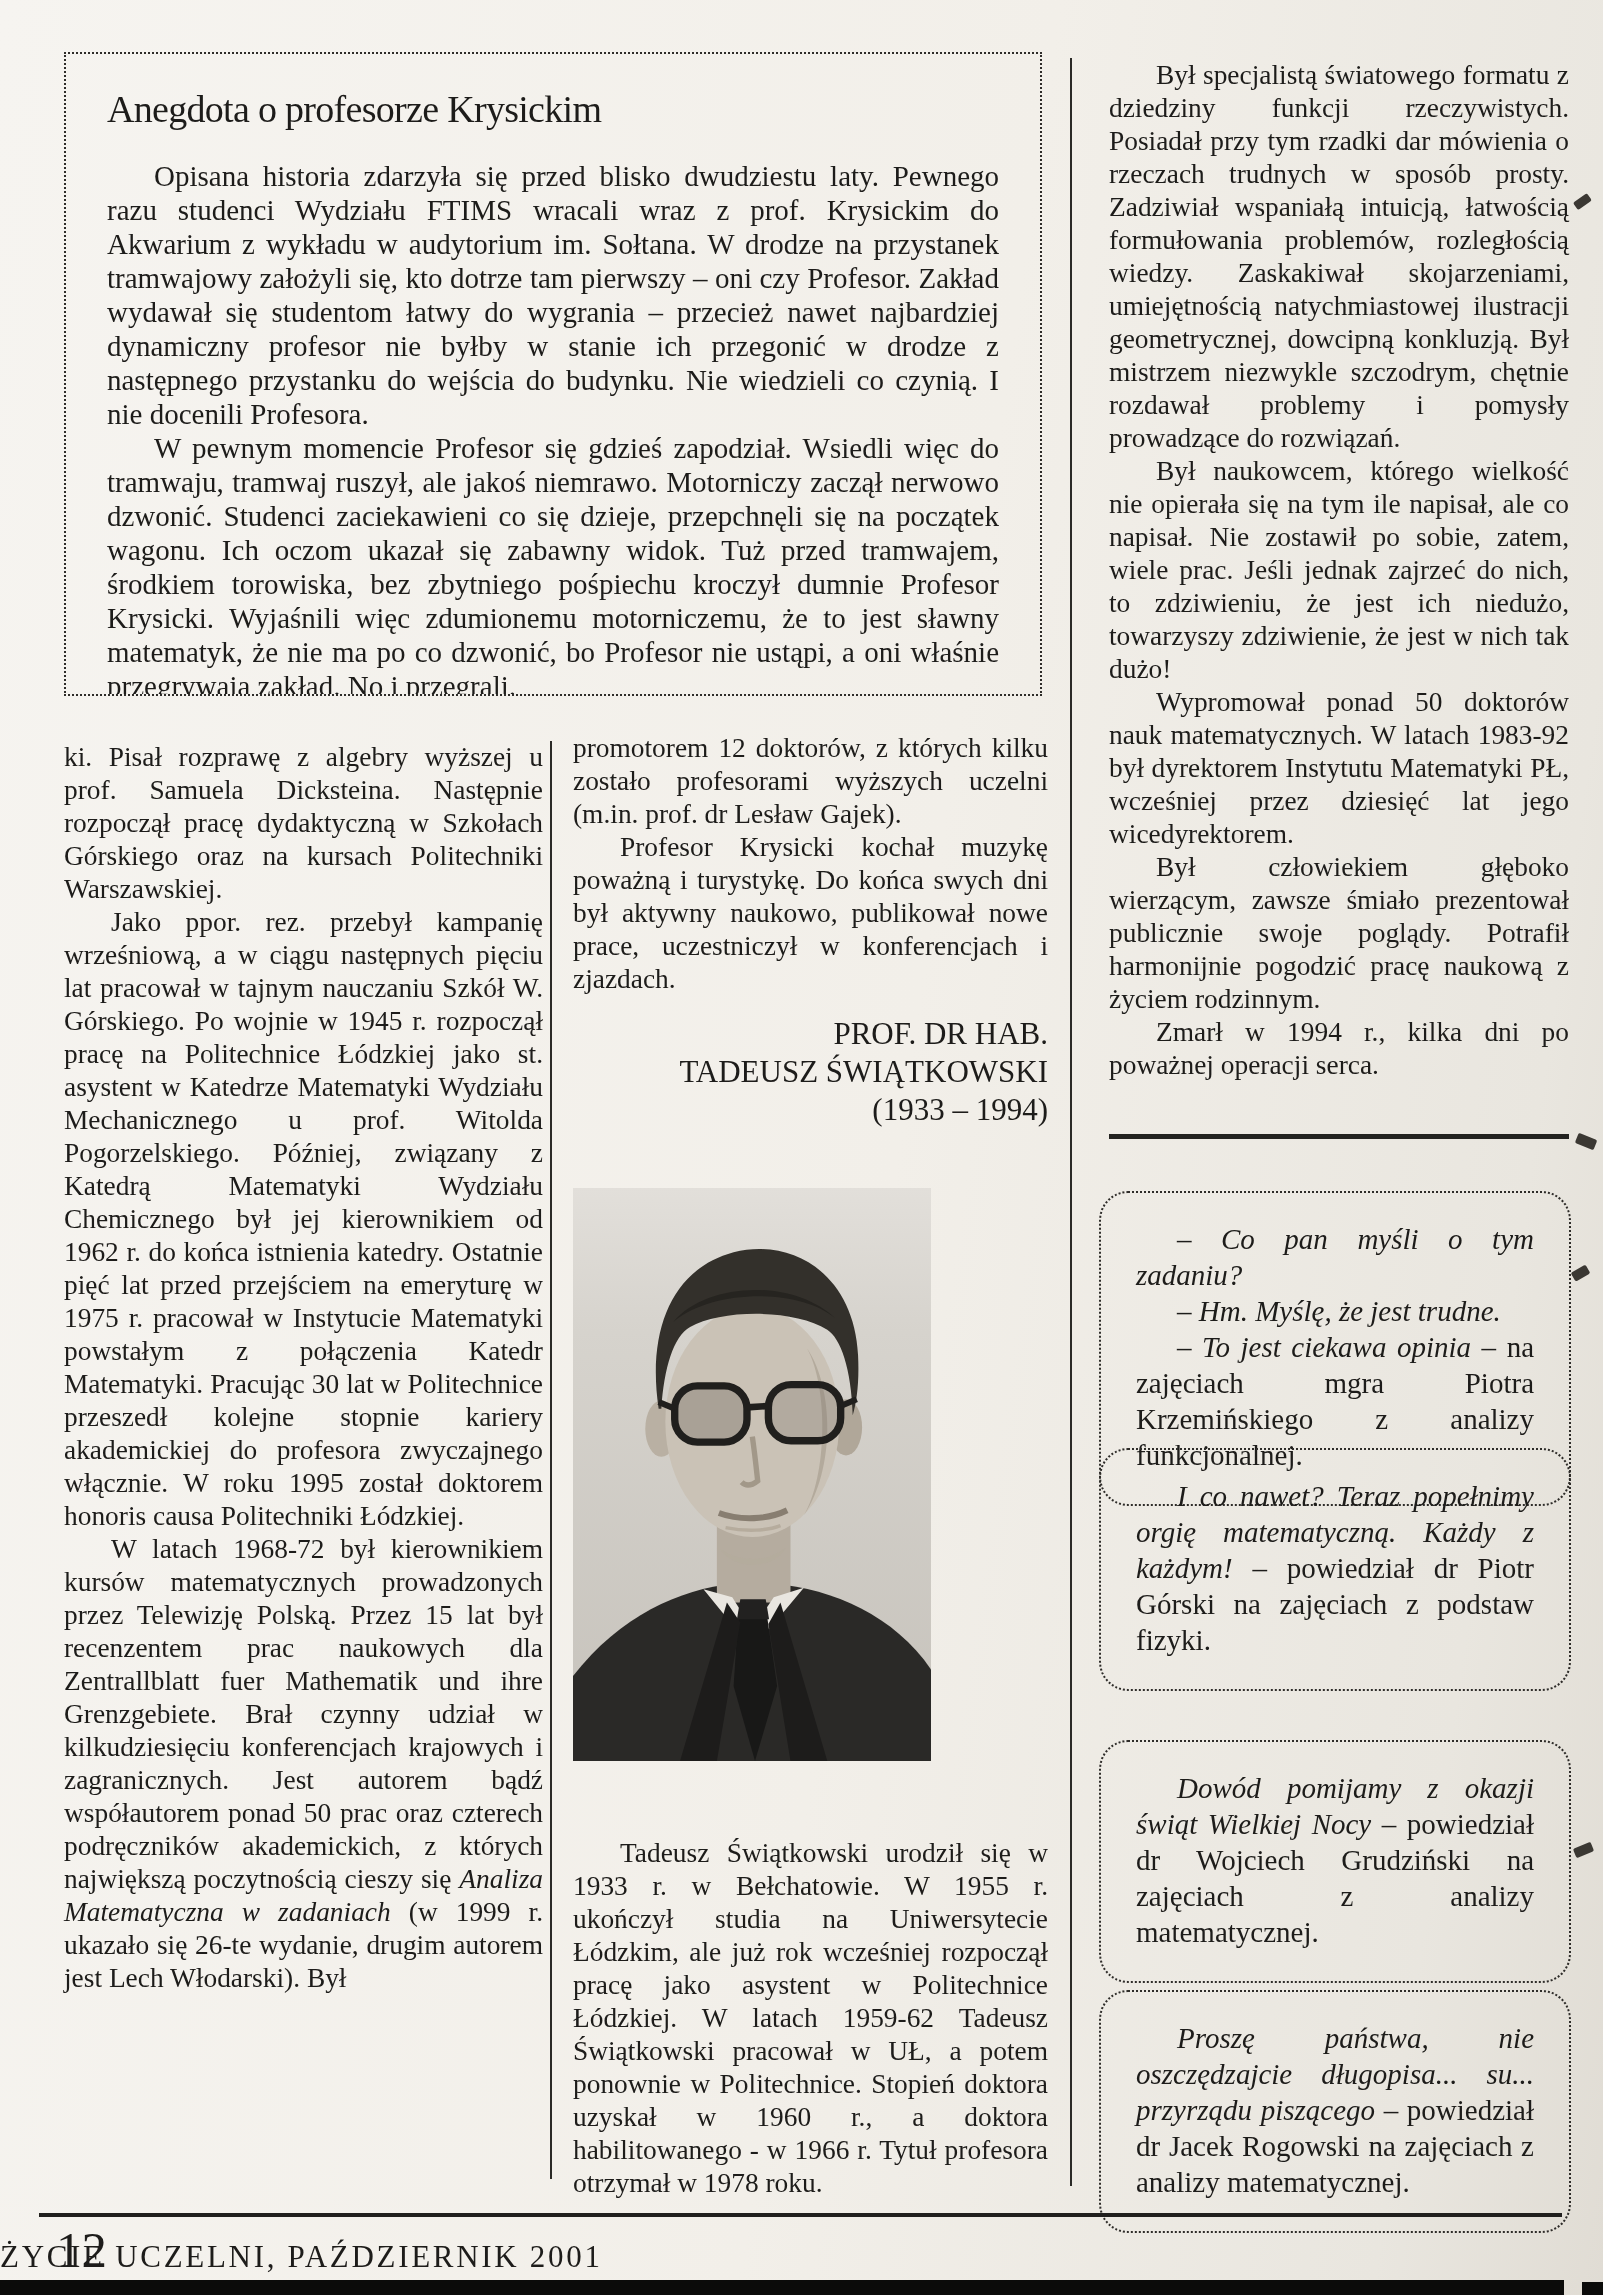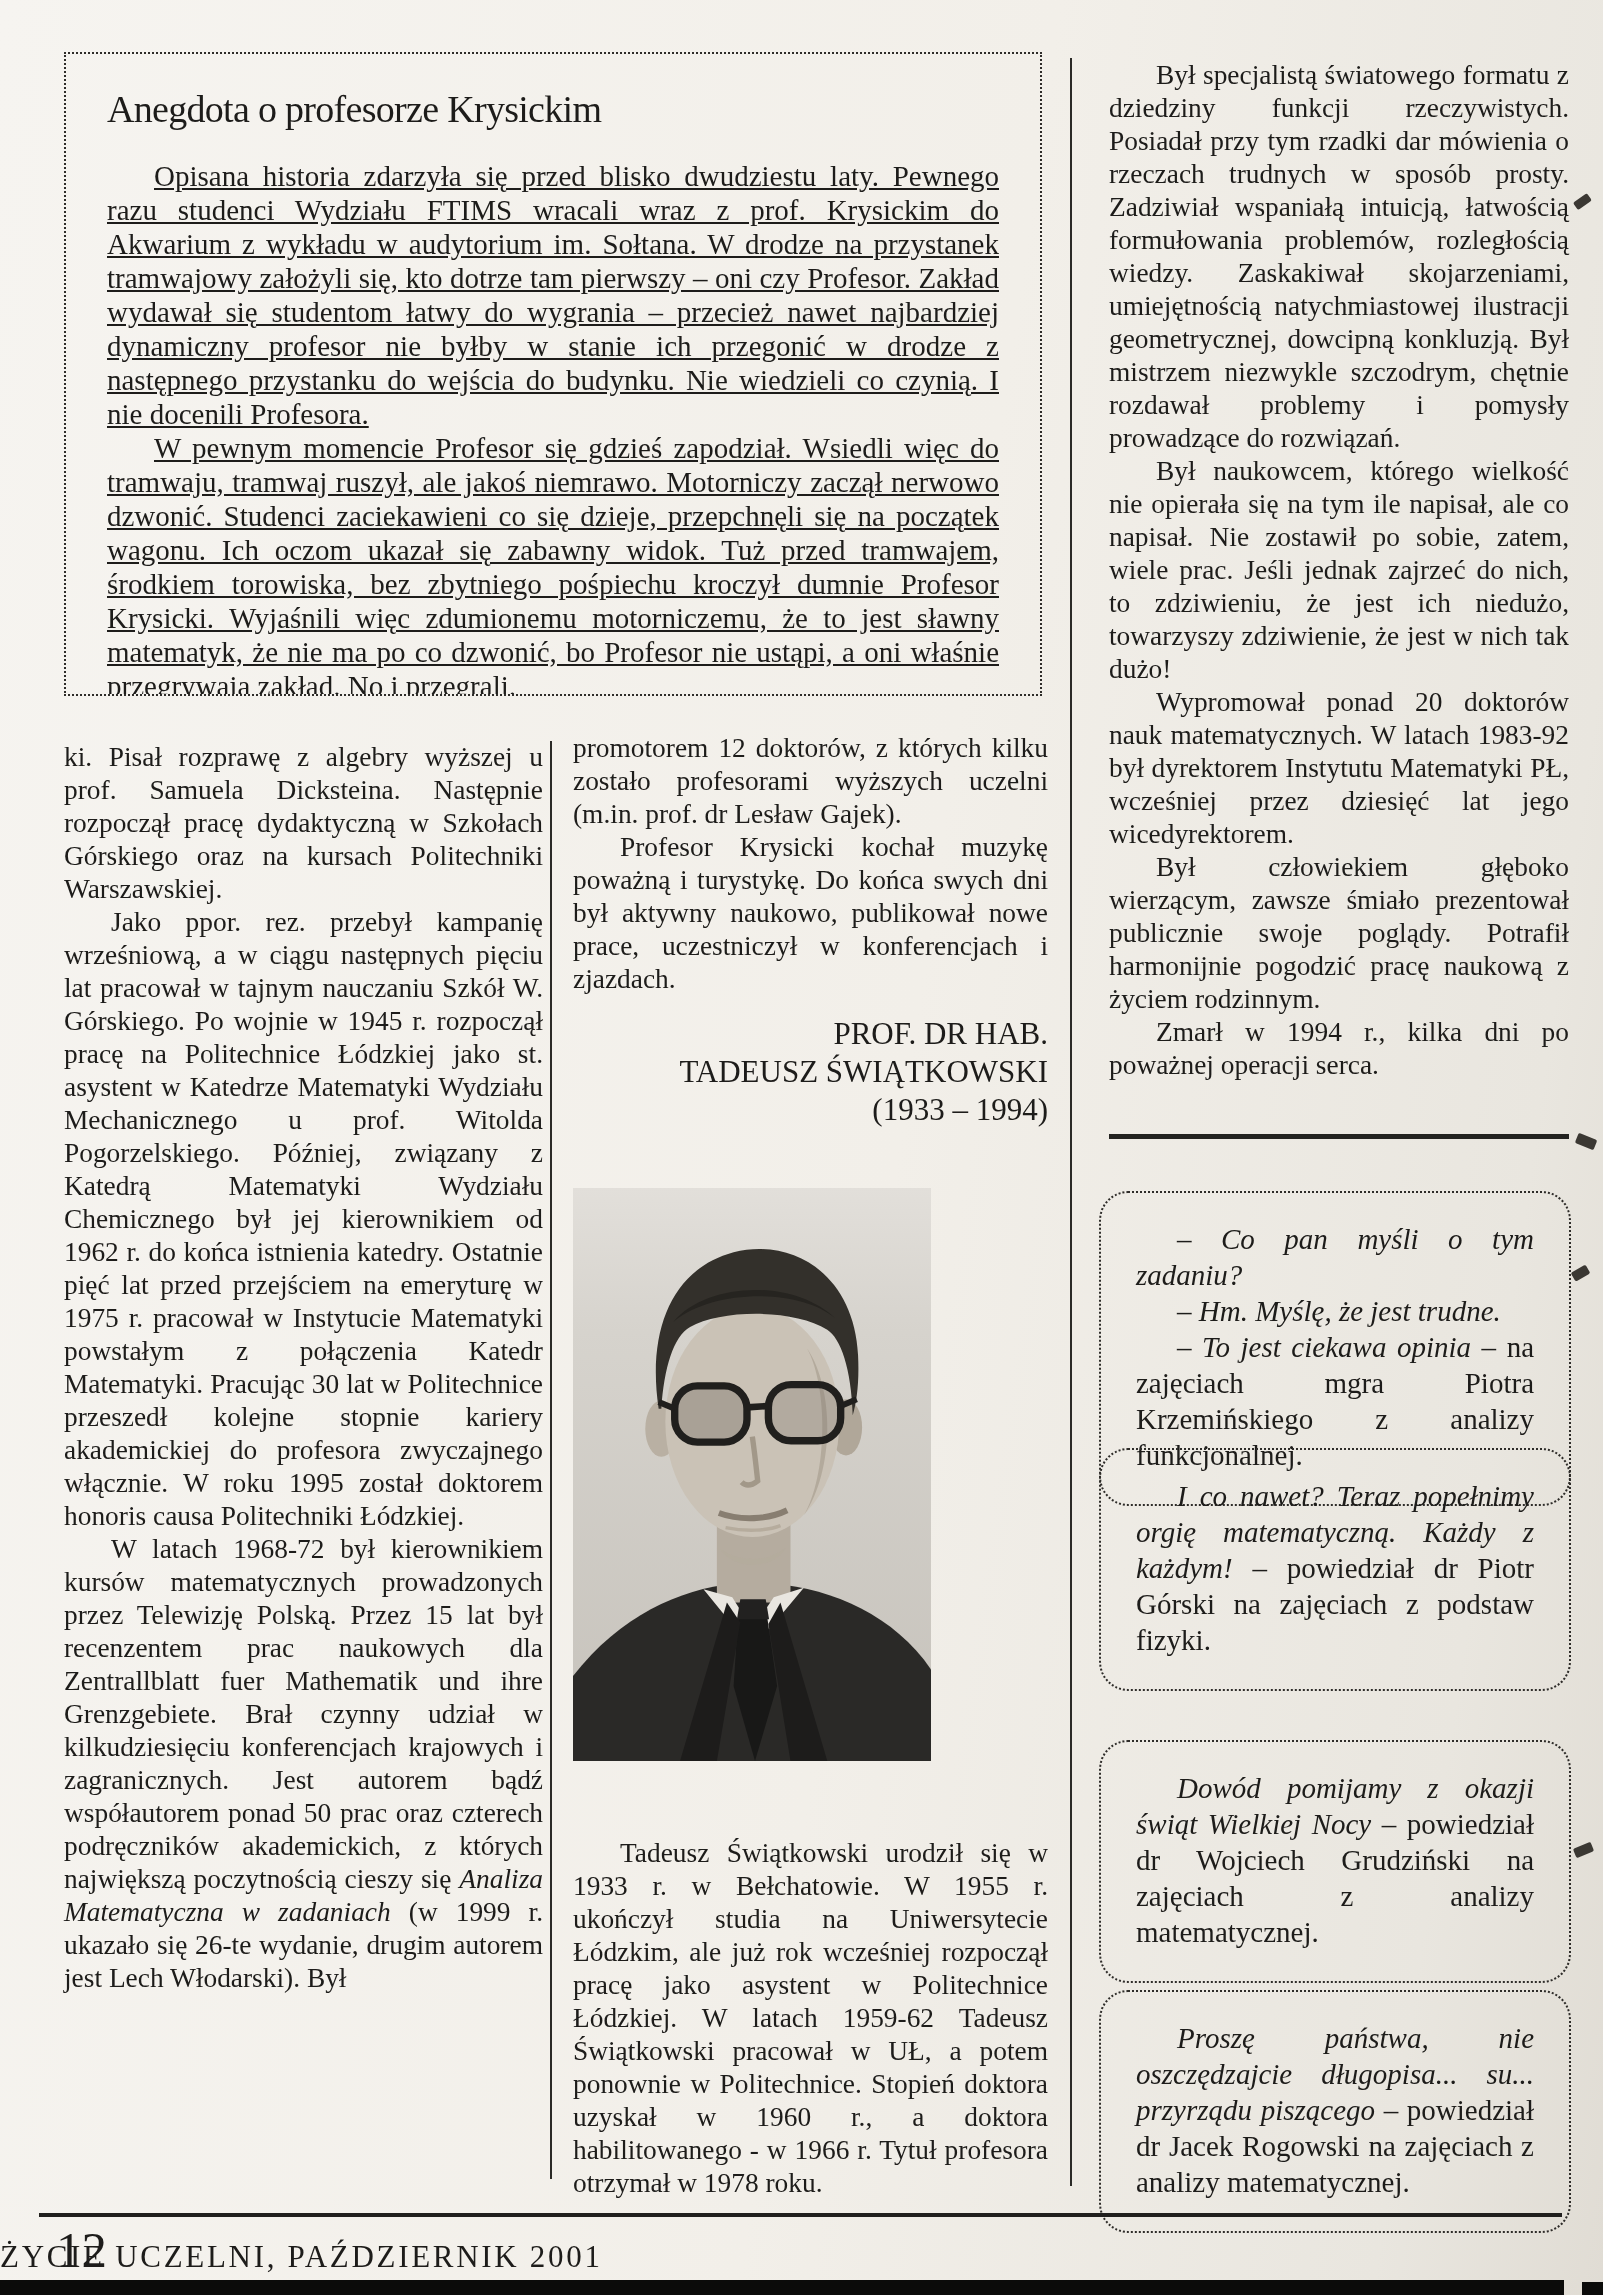--- a/index.html
+++ b/index.html
@@ -11,21 +11,21 @@
   }
   .para-block p { margin:0; text-align:justify; text-indent:47px; }
   .cont > p:first-child { text-indent:0; }
 
   .anecdote-box {
     position:absolute; left:64px; top:52px; width:978px; height:644px;
     border:2.7px dotted #2e2c29; box-sizing:border-box;
     padding:20px 41px 0 41px; overflow:hidden;
   }
   .anecdote-title { font-size:38px; line-height:1.08; letter-spacing:-0.7px; margin:14.7px 0 29px 0; font-weight:normal; }
-  .anecdote-text { font-size:29px; line-height:34px;text-decoration:underline; }
+  .anecdote-text { font-size:29px; line-height:34px; }
 
   .col { position:absolute; font-size:27.4px; line-height:33px; }
   .col-left   { left:64px;  top:741px; width:479px; }
   .col-midtop { left:573px; top:732px; width:475px; }
   .col-midbot { left:573px; top:1837px; width:475px; }
   .col-right  { left:1109px; top:59px;  width:460px; }
 
   .vline { position:absolute; width:2px; background:#2b2a27; }
   .vline-1 { left:550px;  top:741px; height:1438px; }
   .vline-2 { left:1070px; top:58px;   height:2128px; }
@@ -143,21 +143,21 @@
     </svg>
   </div>
 
   <div class="col col-midbot para-block">
       <p><span>Tadeusz Świątkowski urodził się w 1933 r. w Bełchatowie. W 1955 r. ukończył studia na Uniwersytecie Łódzkim, ale już rok wcześniej rozpoczął pracę jako asystent w Politechnice Łódzkiej. W latach 1959-62 Tadeusz Świątkowski pracował w UŁ, a potem ponownie w Politechnice. Stopień doktora uzyskał w 1960 r., a doktora habilitowanego - w 1966 r. Tytuł profesora otrzymał w 1978 roku.</span></p>
     </div>
 
   <div class="col col-right para-block">
       <p><span>Był specjalistą światowego formatu z dziedziny funkcji rzeczywistych. Posiadał przy tym rzadki dar mówienia o rzeczach trudnych w sposób prosty. Zadziwiał wspaniałą intuicją, łatwością formułowania problemów, rozległością wiedzy. Zaskakiwał skojarzeniami, umiejętnością natychmiastowej ilustracji geometrycznej, dowcipną konkluzją. Był mistrzem niezwykle szczodrym, chętnie rozdawał problemy i pomysły prowadzące do rozwiązań.</span></p>
       <p><span>Był naukowcem, którego wielkość nie opierała się na tym ile napisał, ale co napisał. Nie zostawił po sobie, zatem, wiele prac. Jeśli jednak zajrzeć do nich, to zdziwieniu, że jest ich niedużo, towarzyszy zdziwienie, że jest w nich tak dużo!</span></p>
-      <p><span>Wypromował ponad 20 doktorów nauk matematycznych. W latach 1983-92 był dyrektorem Instytutu Matematyki PŁ, wcześniej przez dziesięć lat jego wicedyrektorem.</span></p>
+      <p><span>Wypromował ponad 50 doktorów nauk matematycznych. W latach 1983-92 był dyrektorem Instytutu Matematyki PŁ, wcześniej przez dziesięć lat jego wicedyrektorem.</span></p>
       <p><span>Był człowiekiem głęboko wierzącym, zawsze śmiało prezentował publicznie swoje poglądy. Potrafił harmonijnie pogodzić pracę naukową z życiem rodzinnym.</span></p>
       <p><span>Zmarł w 1994 r., kilka dni po poważnej operacji serca.</span></p>
     </div>
 
   <div class="thick-rule"></div>
 
   <div class="quote-box qb-1 para-block">
       <p><span class="it">– Co pan myśli o tym zadaniu?</span></p>
       <p><span class="it">– Hm. Myślę, że jest trudne.</span></p>
       <p><span class="it">– To jest ciekawa opinia – </span><span>na zajęciach mgra Piotra Krzemińskiego z analizy funkcjonalnej.</span></p>

